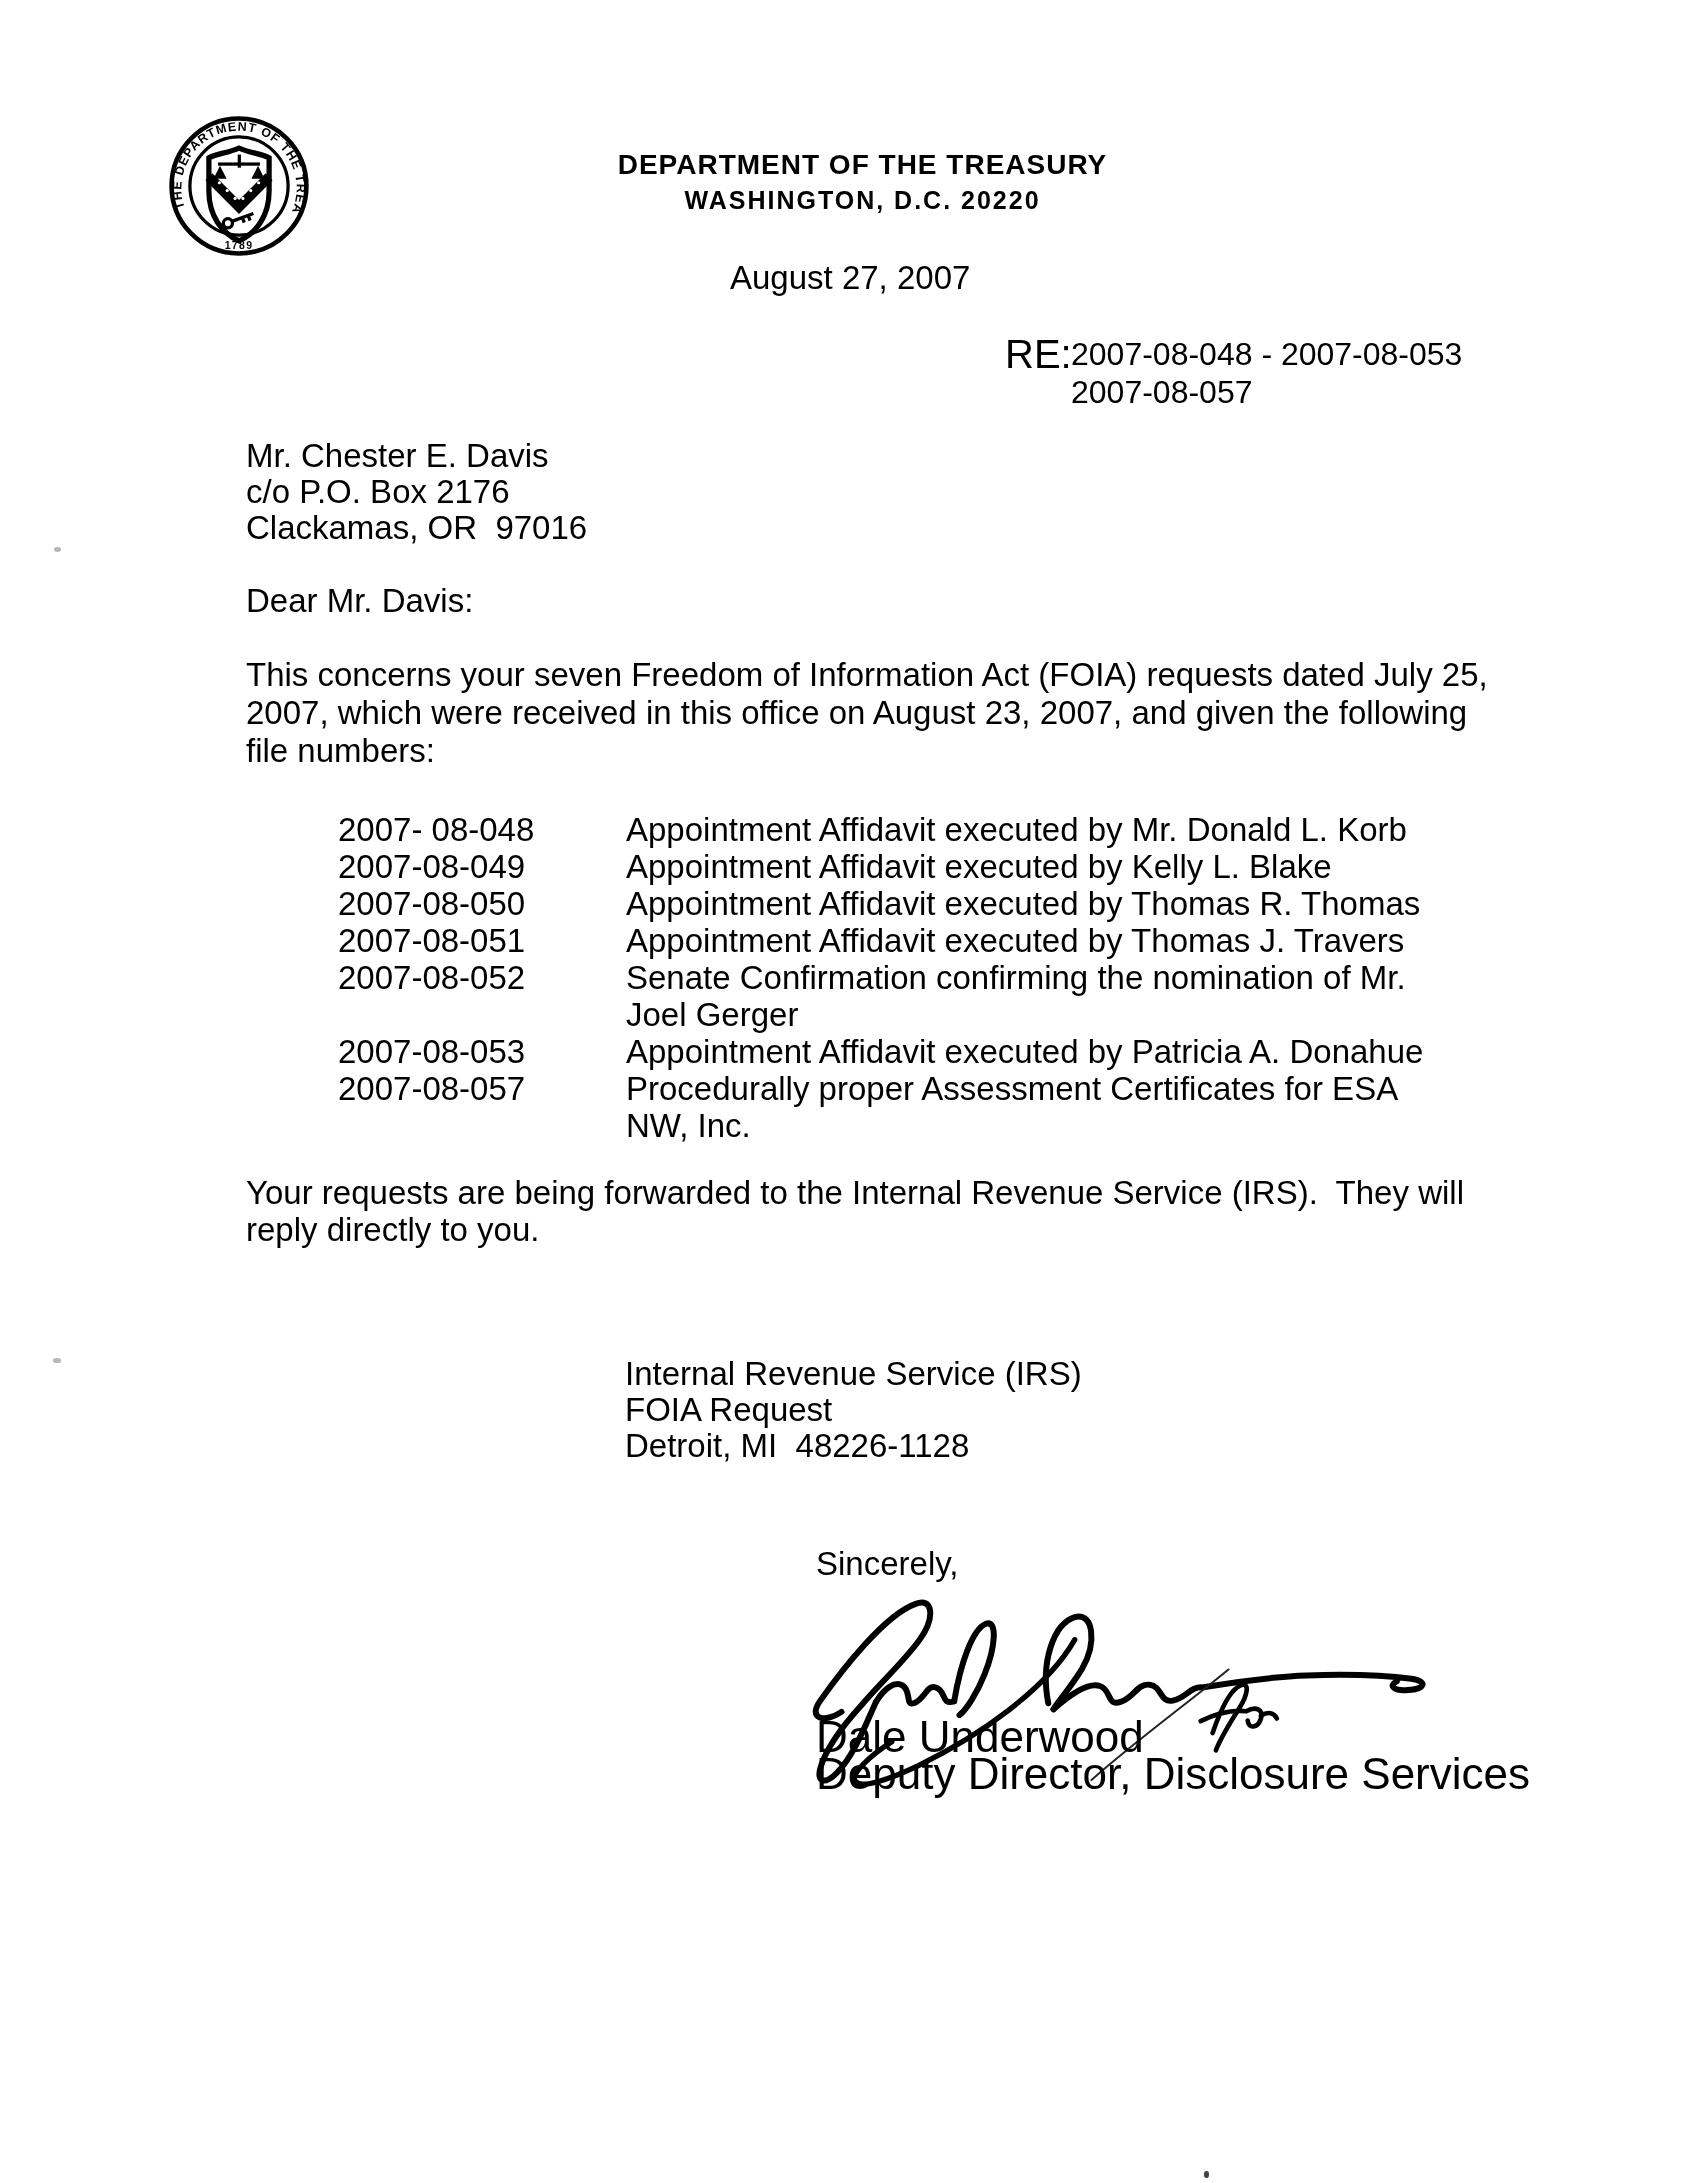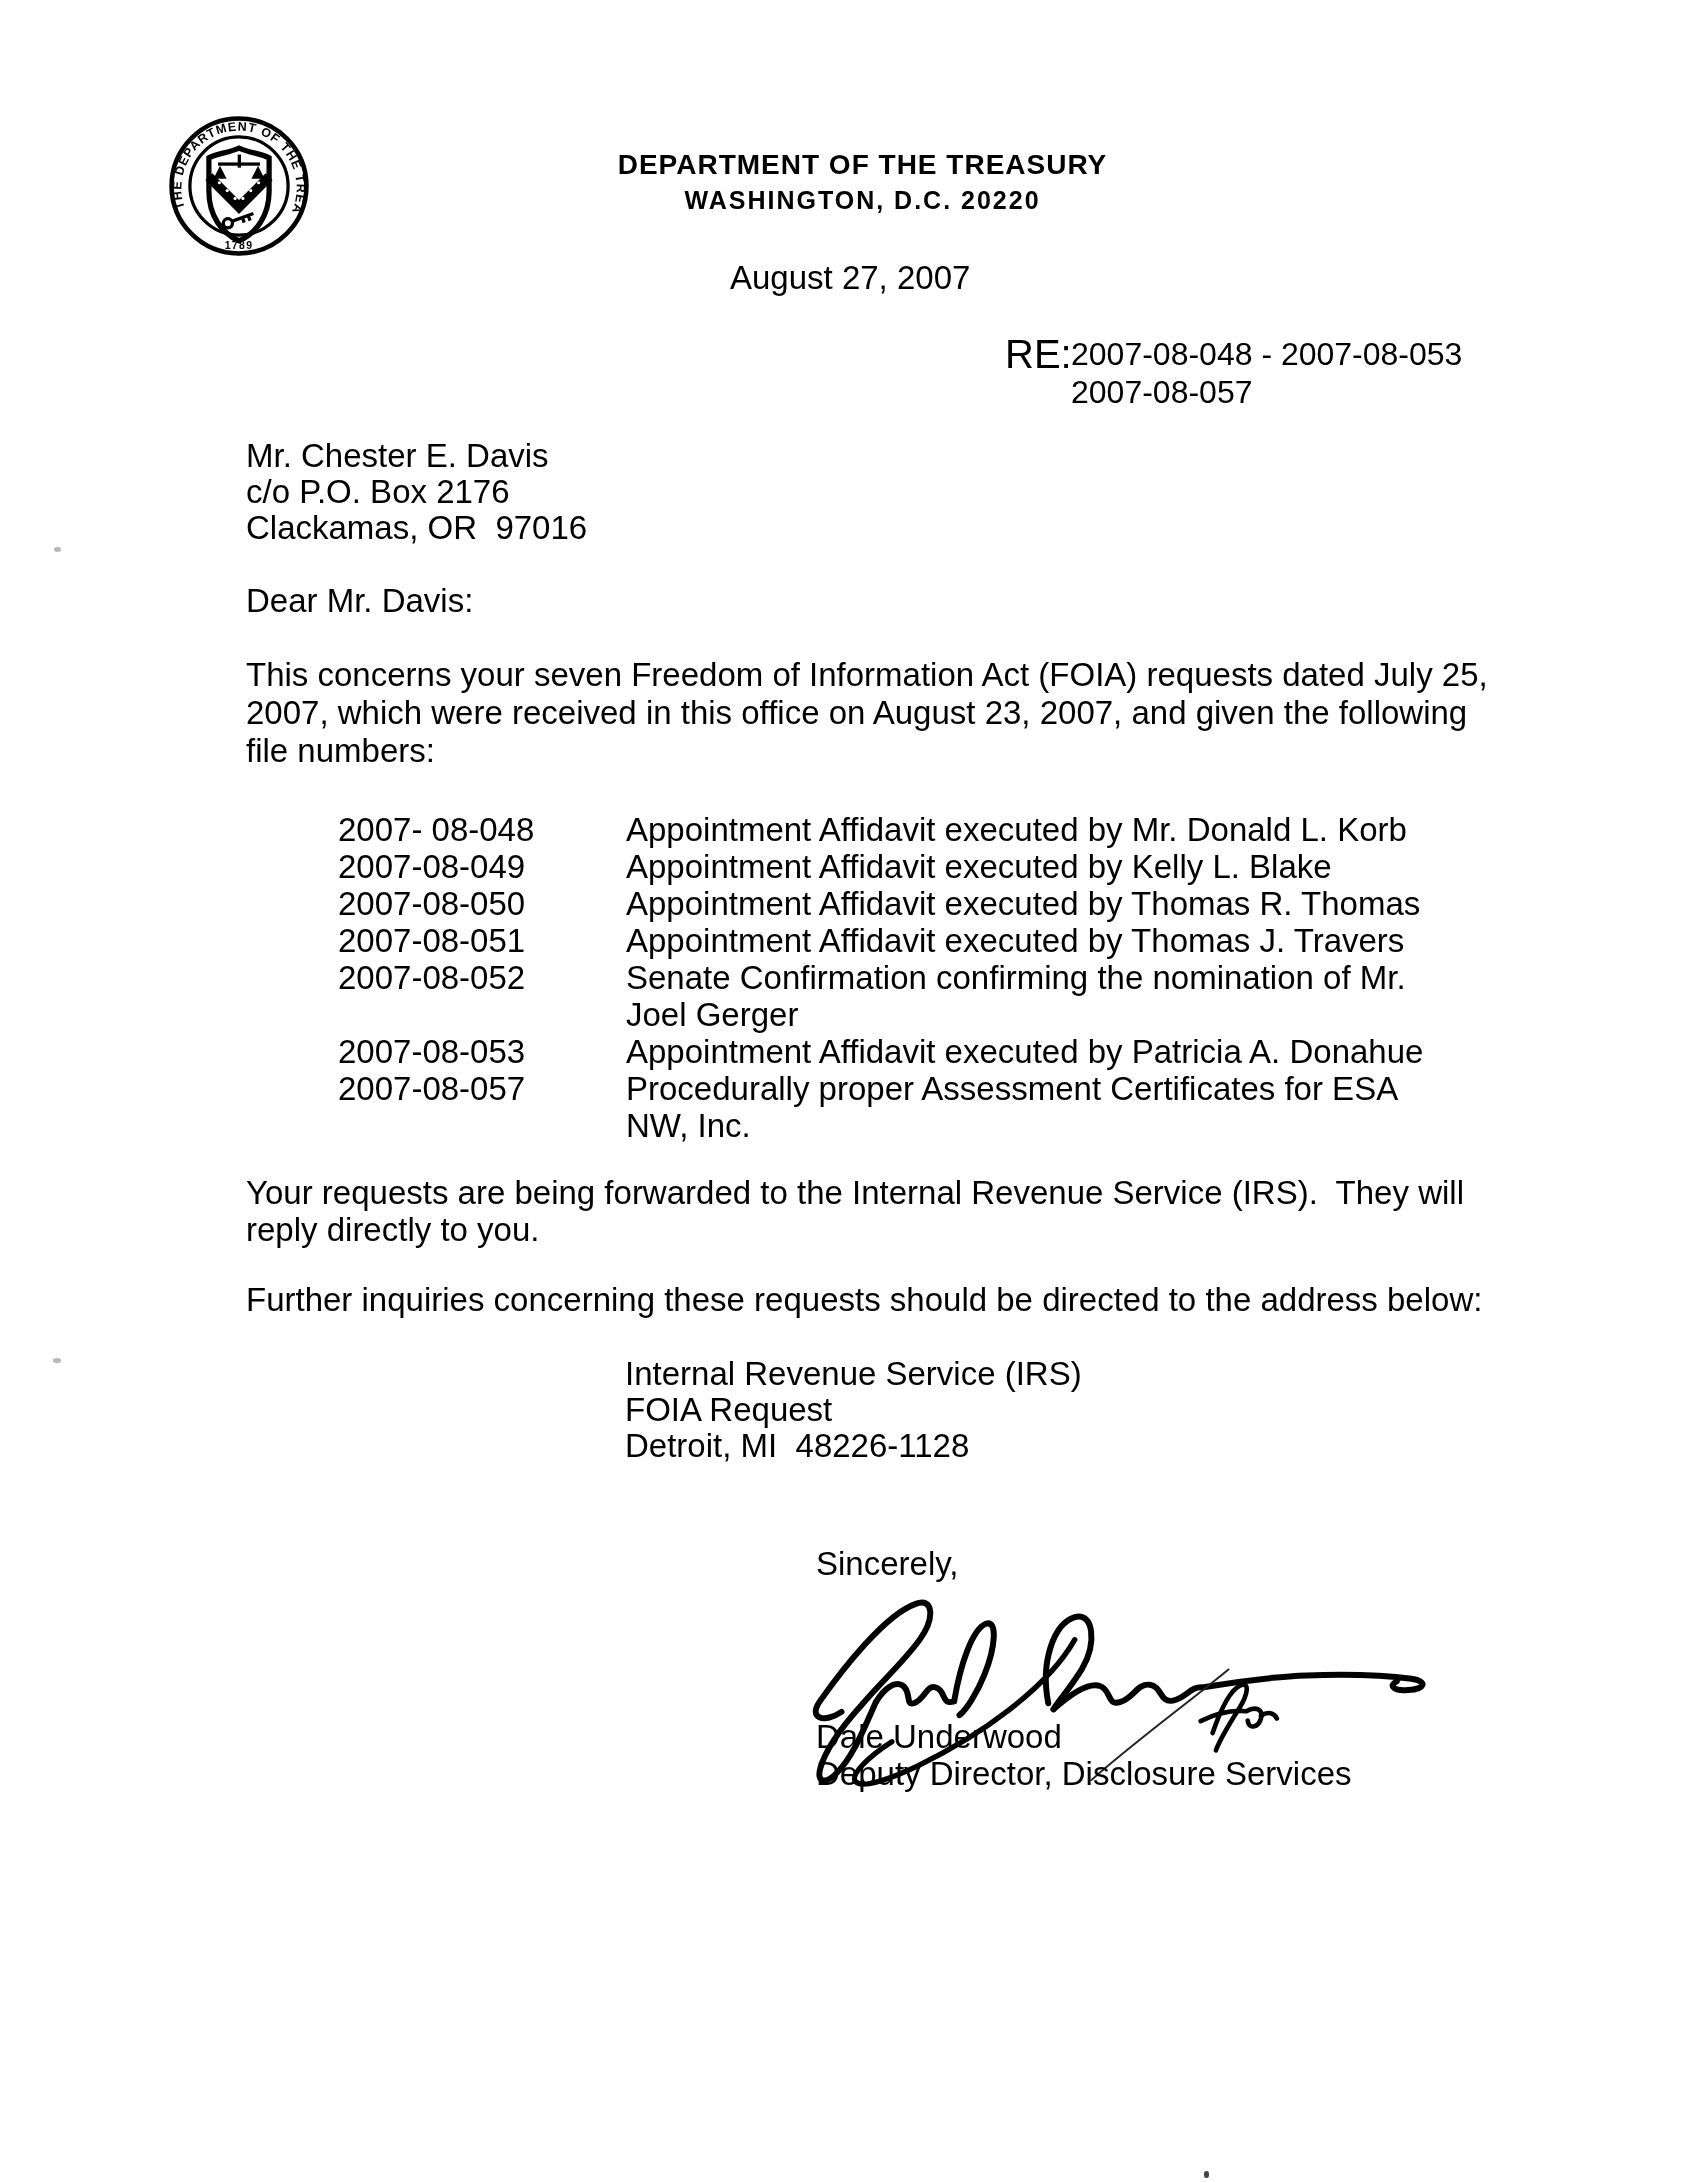--- a/index.html
+++ b/index.html
@@ -44,21 +44,21 @@
   .para-2 { left: 246px; top: 1174px; line-height: 37px; }
   .para-3 { left: 246px; top: 1281px; }
 
   .file-list { left: 338px; top: 811px; display: grid; grid-template-columns: 288px 828px; }
   .file-number, .file-desc { font-size: 33px; line-height: 37px; white-space: pre-wrap; }
 
   .irs-address { left: 625px; top: 1356px; font-size: 33px; line-height: 36px; }
 
   .valediction { left: 816px; top: 1546px; font-size: 33px; line-height: 36px; text-align: right; }
   .signature-svg { left: 762px; top: 1576px; width: 762px; height: 232px; }
-  .signer-block { left: 816px; top: 1718px; font-size: 33px; line-height: 37px; }
+  .signer-block { left: 816px; top: 1718px; font-size: 44px; line-height: 37px; }
 
   .speck { background: #b9b9b9; border-radius: 50%; }
   .speck-1 { left: 54px; top: 547px; width: 7.3px; height: 4.6px; }
   .speck-2 { left: 53px; top: 1358px; width: 8px; height: 4.6px; }
   .speck-3 { left: 1204px; top: 2171px; width: 4.6px; height: 6.6px; background: #444; }
 </style>
 </head>
 <body>
 
 <div class="page">
@@ -132,21 +132,20 @@
     <div class="file-number">2007-08-052</div>
     <div class="file-desc">Senate Confirmation confirming the nomination of Mr. Joel Gerger</div>
     <div class="file-number">2007-08-053</div>
     <div class="file-desc">Appointment Affidavit executed by Patricia A. Donahue</div>
     <div class="file-number">2007-08-057</div>
     <div class="file-desc">Procedurally proper Assessment Certificates for ESA NW, Inc.</div>
   </div>
 
   <div class="abs para para-2 txt">Your requests are being forwarded to the Internal Revenue Service (IRS).  They will reply directly to you.</div>
 
-  <div class="abs para para-3 txt">Further inquiries concerning these requests should be directed to the address below:</div>
 
   <div class="abs irs-address">
     <div class="txt">Internal Revenue Service (IRS)</div>
     <div class="txt">FOIA Request</div>
     <div class="txt">Detroit, MI  48226-1128</div>
   </div>
 
   <div class="abs valediction txt">Sincerely,</div>
 
   <svg class="abs signature-svg" viewBox="0 0 1150 350">

